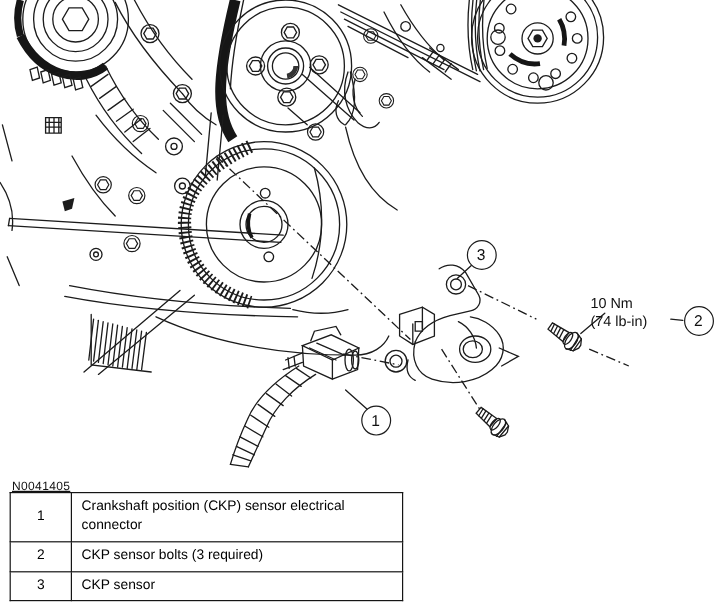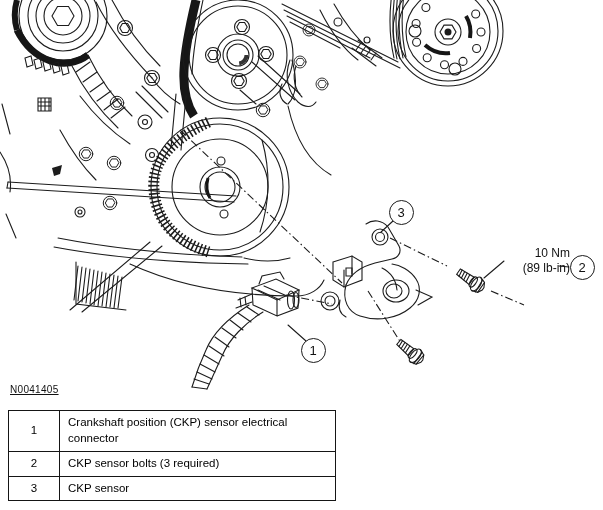--- a/index.html
+++ b/index.html
@@ -11,25 +11,25 @@
   svg .ln{stroke:#1c1c1c;stroke-width:1.1;fill:none;stroke-linecap:round;}
   svg .thick{stroke:#161616;fill:none;}
   svg .dashdot{stroke:#1c1c1c;stroke-width:1.1;fill:none;stroke-dasharray:8 3 1.5 3;}
   svg .fillink{fill:#1c1c1c;stroke:none;}
   .callout{
     position:absolute;width:25px;height:25px;border:1.4px solid #1c1c1c;border-radius:50%;
     background:#fff;display:flex;align-items:center;justify-content:center;
     font-size:13px;color:#111;box-sizing:border-box;
   }
   .torque{
-    position:absolute;left:492px;top:246px;width:78px;text-align:right;
+    position:absolute;left:492px;top:246px;width:78px;text-align:left;
     font-size:12px;line-height:14.5px;color:#111;
   }
   .figure-id{
-    position:absolute;left:10px;top:384px;font-size:10px;letter-spacing:.3px;color:#111;text-decoration:underline;
+    position:absolute;left:10px;top:400px;font-size:10px;letter-spacing:.3px;color:#111;text-decoration:underline;
   }
   table.legend{
     position:absolute;left:8px;top:410px;width:328px;border-collapse:collapse;
     font-size:11.5px;color:#000;table-layout:fixed;
   }
   table.legend td{border:1.7px solid #151515;padding:4px 8px;line-height:1.35;vertical-align:middle;}
   table.legend td.num{width:46px;text-align:center;padding:4px 2px;}
   table.legend tr.tall td{height:32px;}
   table.legend tr.short td{height:15px;}
 </style>
@@ -282,21 +282,21 @@
       <line class="ln" x1="559" y1="266" x2="569" y2="267"></line>
     </g>
   </svg>
 
   <div class="callout" style="left:300.5px;top:337.5px;">1</div>
   <div class="callout" style="left:569.5px;top:254.5px;">2</div>
   <div class="callout" style="left:388.5px;top:199.5px;">3</div>
 
   <div class="torque">
     <div>10 Nm</div>
-    <div>(89 lb-in)</div>
+    <div>(74 lb-in)</div>
   </div>
 
   <div class="figure-id">N0041405</div>
 
   <table class="legend">
     <tbody>
       <tr class="tall">
         <td class="num">1</td>
         <td>Crankshaft position (CKP) sensor electrical connector</td>
       </tr>

